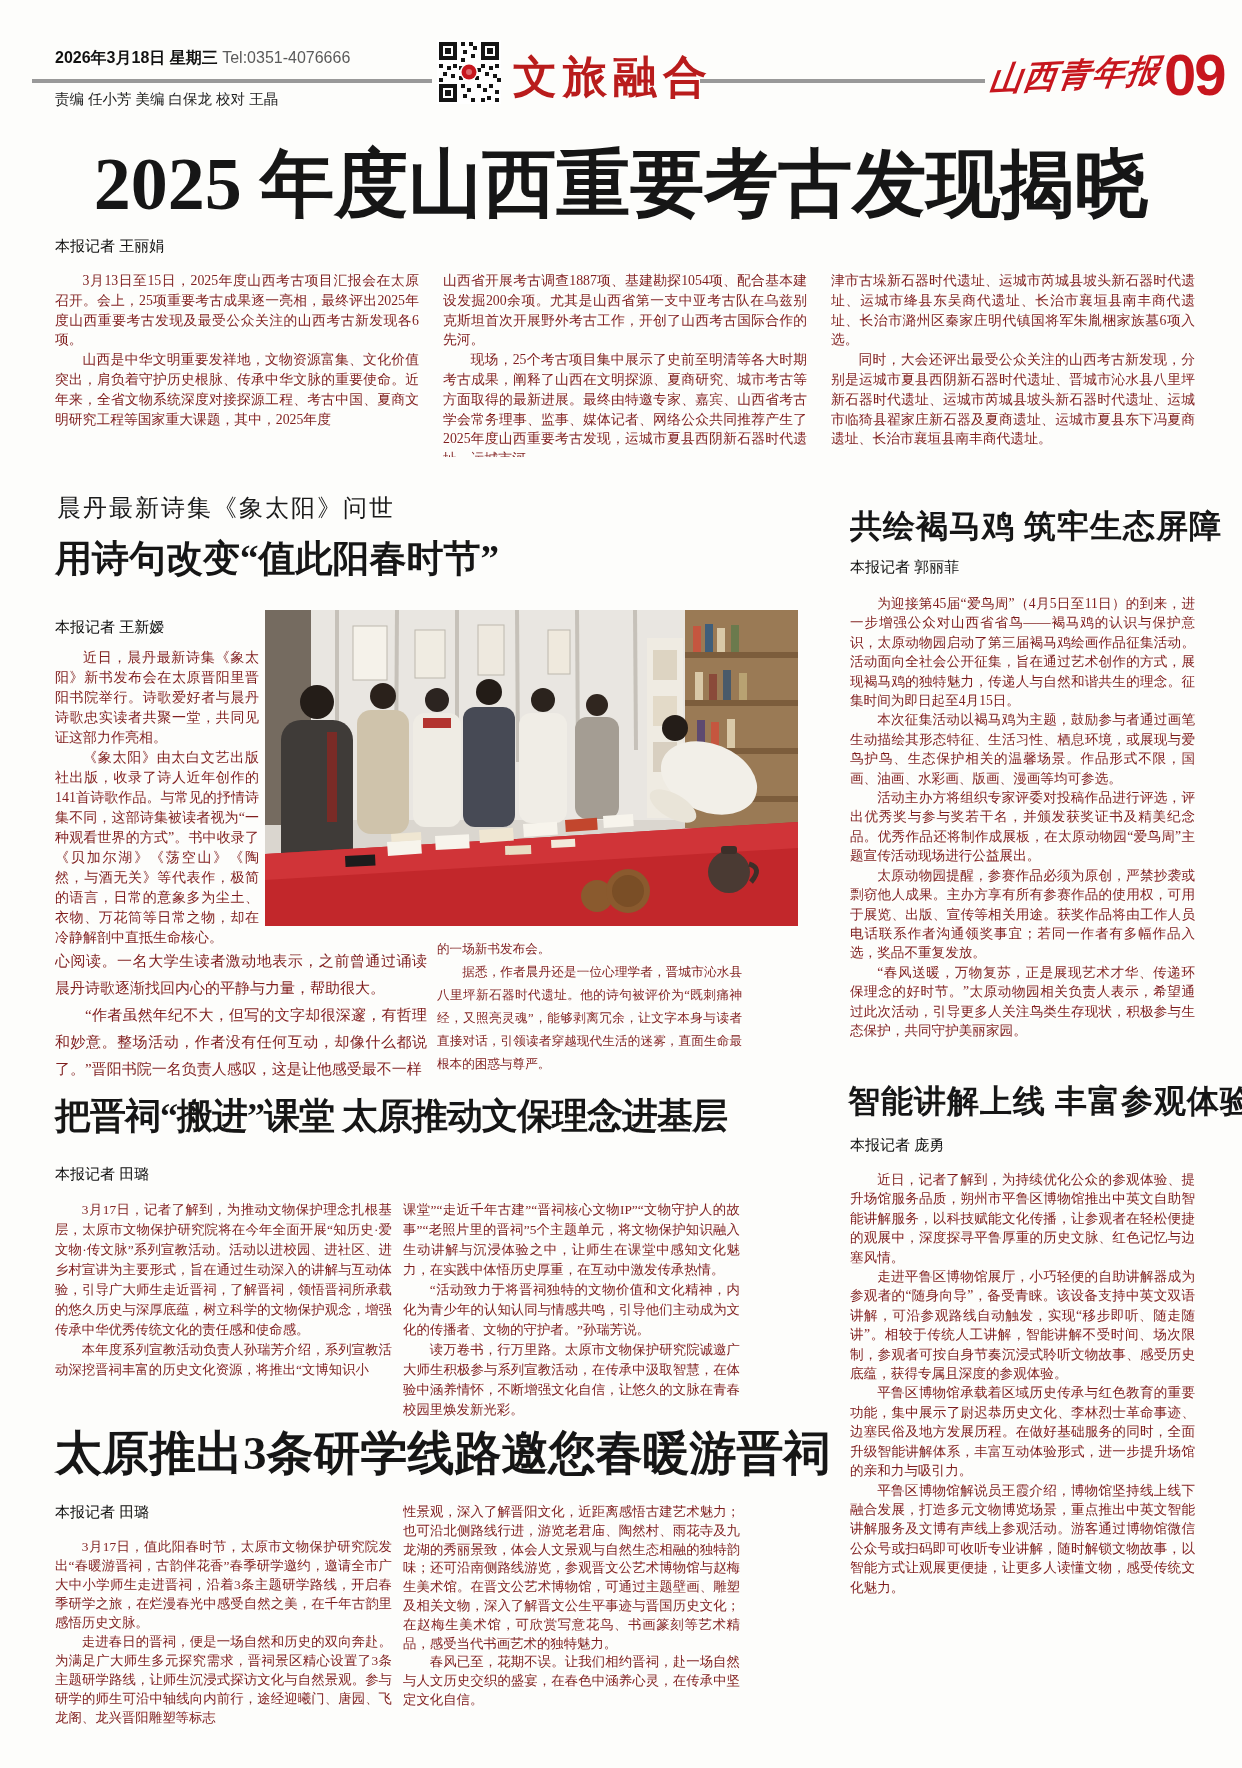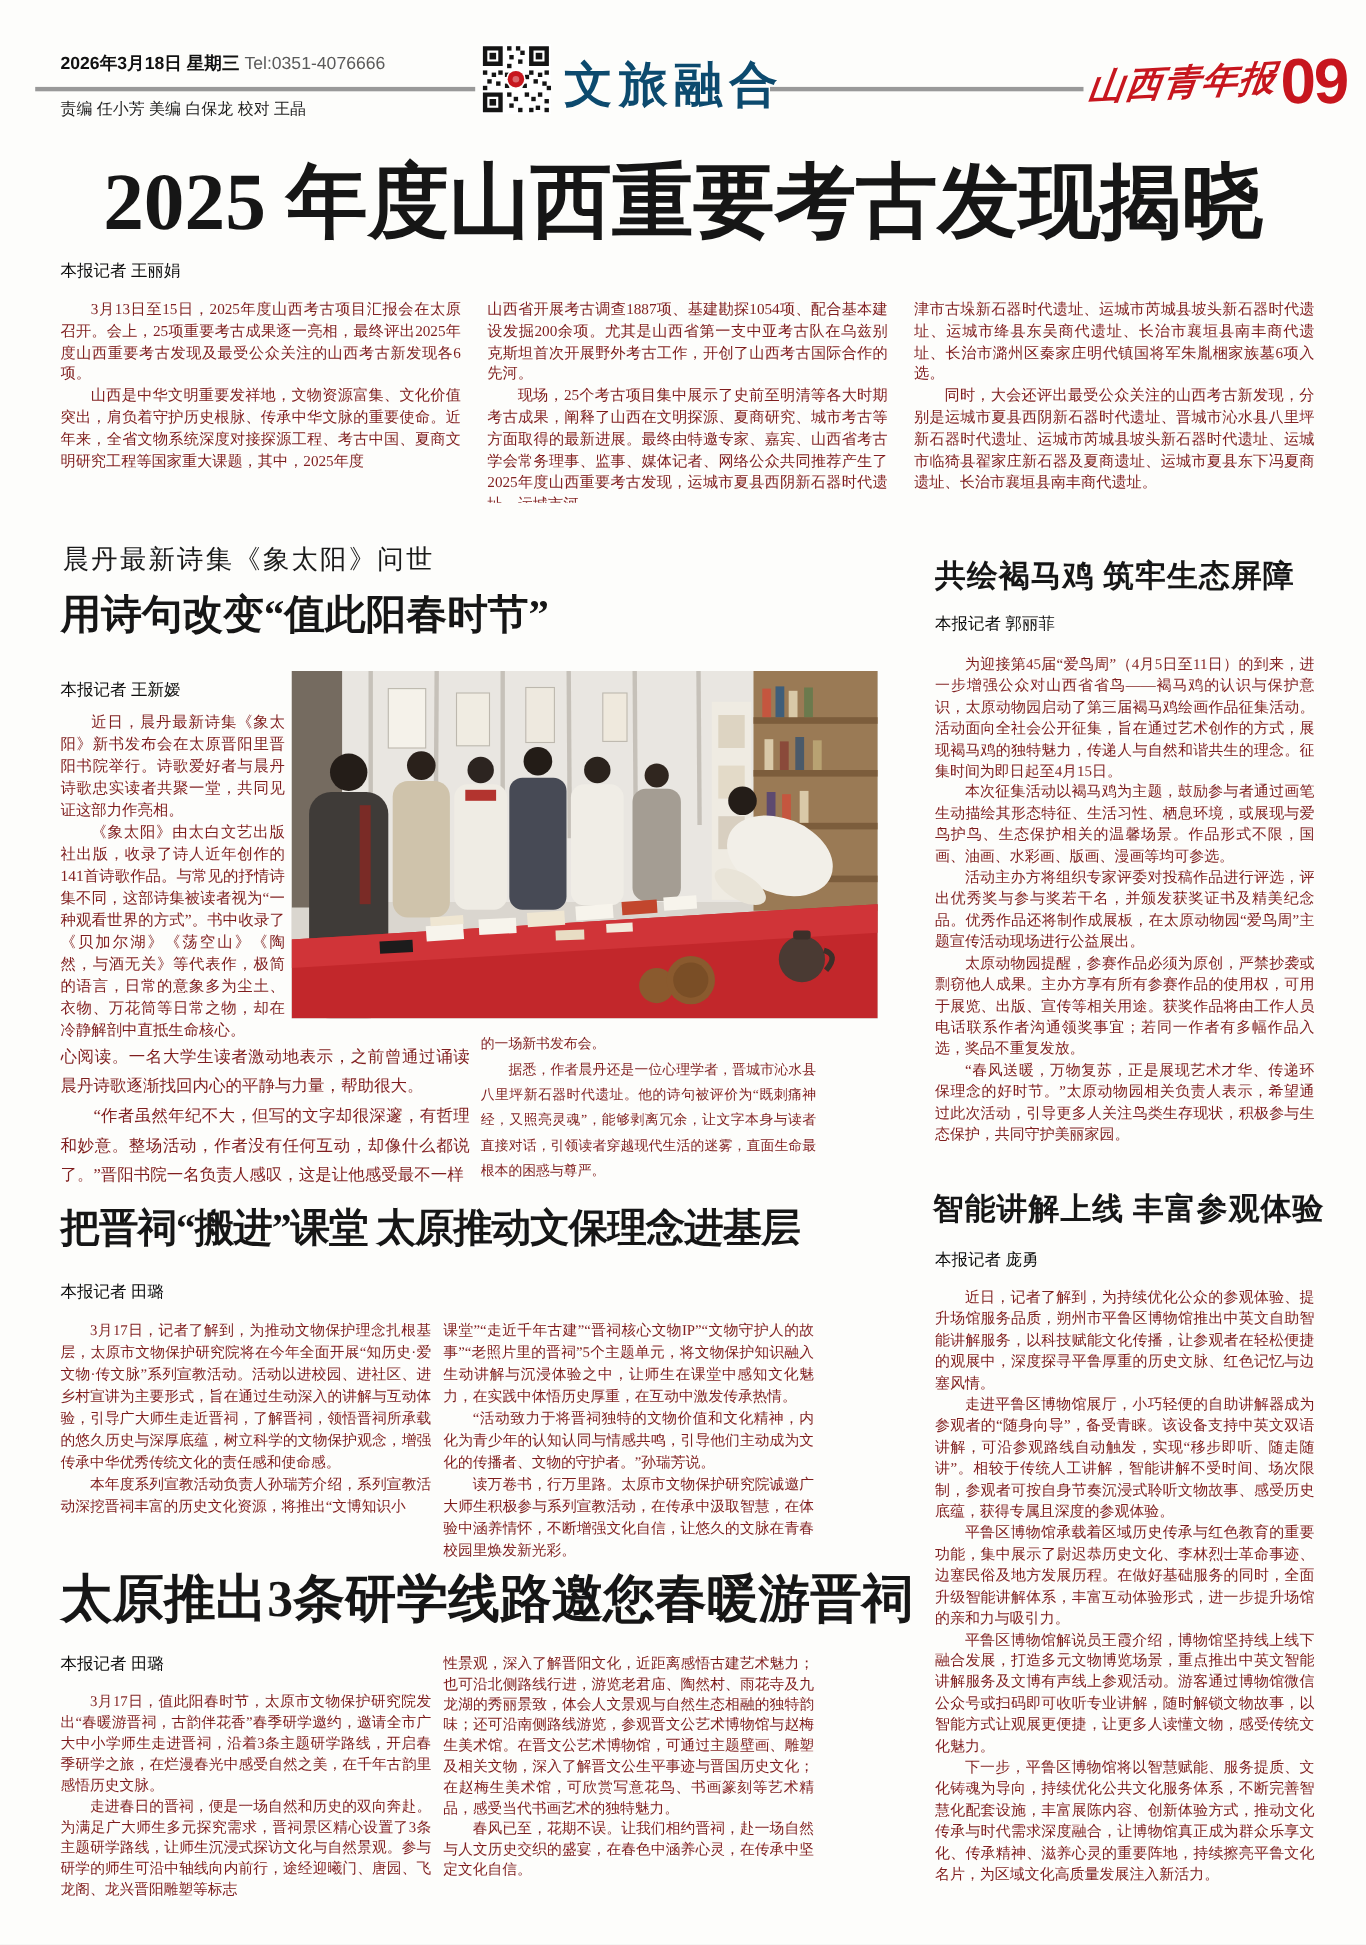--- a/index.html
+++ b/index.html
@@ -3,29 +3,29 @@
 <meta charset="utf-8">
 <style>
   html,body{margin:0;padding:0;background:#e8e8e8;}
   #page{position:relative;width:1242px;height:1768px;margin:0 auto;background:#fdfdfb;
         font-family:"Liberation Serif","DejaVu Serif",serif;color:#161616;overflow:hidden;}
   .abs{position:absolute;}
   .rule{background:#999;height:4px;}
   .date{font-family:"Liberation Sans","DejaVu Sans",sans-serif;font-size:16px;font-weight:bold;color:#111;white-space:nowrap;}
   .tel{color:#5a5a5a;font-weight:normal;}
   .staff{font-family:"Liberation Sans","DejaVu Sans",sans-serif;font-size:14.5px;color:#1c1c1c;white-space:nowrap;}
-  .sec-title{font-size:44px;font-weight:900;color:#0c4a6e;letter-spacing:6px;white-space:nowrap;}
+  .sec-title{font-size:44px;font-weight:900;color:#b91c1c;letter-spacing:6px;white-space:nowrap;}
   .logo-wrap{white-space:nowrap;text-align:right;}
   .logo-script{display:inline-block;color:#c7161e;font-size:33px;font-weight:900;font-style:italic;
                transform:skewX(-10deg) rotate(-3deg);letter-spacing:1px;vertical-align:middle;}
   .logo-num{display:inline-block;color:#c7161e;font-size:58px;font-weight:900;
             font-family:"Liberation Sans","DejaVu Sans",sans-serif;letter-spacing:-2px;vertical-align:middle;line-height:1;}
   .h-main{font-size:74px;font-weight:900;text-align:center;line-height:1.15;letter-spacing:0;white-space:nowrap;}
   .h-big{font-weight:900;white-space:nowrap;}
-  .h-mid{font-size:28px;font-weight:900;letter-spacing:1px;white-space:nowrap;}
+  .h-mid{font-size:32px;font-weight:900;letter-spacing:1px;white-space:nowrap;}
   .kicker{font-size:24px;letter-spacing:2px;color:#1a1a1a;white-space:nowrap;}
   .byline{font-family:"Liberation Sans","DejaVu Sans",sans-serif;font-size:15px;font-weight:normal;color:#0d0d0d;white-space:nowrap;}
   .body{text-align:justify;color:#7f1d1d;overflow:hidden;}
   .body p{margin:0;text-indent:2em;}
   .body p.noindent{text-indent:0;}
   .sz-lead{font-size:13.8px;line-height:19.8px;}
   .sz-narrow{font-size:14px;line-height:20px;}
   .sz-wideA{font-size:15px;line-height:27px;}
   .sz-wideB{font-size:12.6px;line-height:23px;}
   .sz-right{font-size:13.6px;line-height:19.4px;}
@@ -257,21 +257,20 @@
   </div>
 
   <div>
     <div class="abs h-mid" style="left:848px;top:1080px;">智能讲解上线 丰富参观体验</div>
     <div class="abs byline" style="left:850px;top:1136px;">本报记者 庞勇</div>
     <div class="abs body sz-right" style="left:850px;top:1170px;width:345px;height:585px;">
         <p>近日，记者了解到，为持续优化公众的参观体验、提升场馆服务品质，朔州市平鲁区博物馆推出中英文自助智能讲解服务，以科技赋能文化传播，让参观者在轻松便捷的观展中，深度探寻平鲁厚重的历史文脉、红色记忆与边塞风情。</p>
         <p>走进平鲁区博物馆展厅，小巧轻便的自助讲解器成为参观者的“随身向导”，备受青睐。该设备支持中英文双语讲解，可沿参观路线自动触发，实现“移步即听、随走随讲”。相较于传统人工讲解，智能讲解不受时间、场次限制，参观者可按自身节奏沉浸式聆听文物故事、感受历史底蕴，获得专属且深度的参观体验。</p>
         <p>平鲁区博物馆承载着区域历史传承与红色教育的重要功能，集中展示了尉迟恭历史文化、李林烈士革命事迹、边塞民俗及地方发展历程。在做好基础服务的同时，全面升级智能讲解体系，丰富互动体验形式，进一步提升场馆的亲和力与吸引力。</p>
         <p>平鲁区博物馆解说员王霞介绍，博物馆坚持线上线下融合发展，打造多元文物博览场景，重点推出中英文智能讲解服务及文博有声线上参观活动。游客通过博物馆微信公众号或扫码即可收听专业讲解，随时解锁文物故事，以智能方式让观展更便捷，让更多人读懂文物，感受传统文化魅力。</p>
-        <p>下一步，平鲁区博物馆将以智慧赋能、服务提质、文化铸魂为导向，持续优化公共文化服务体系，不断完善智慧化配套设施，丰富展陈内容、创新体验方式，推动文化传承与时代需求深度融合，让博物馆真正成为群众乐享文化、传承精神、滋养心灵的重要阵地，持续擦亮平鲁文化名片，为区域文化高质量发展注入新活力。</p>
       </div>
   </div>
 
   <div>
     <div class="abs h-big" style="left:55px;top:1422px;font-size:47px;">太原推出3条研学线路邀您春暖游晋祠</div>
     <div class="abs byline" style="left:55px;top:1503px;">本报记者 田璐</div>
     <div class="abs body sz-spring1" style="left:55px;top:1537px;width:337px;height:230px;">
         <p>3月17日，值此阳春时节，太原市文物保护研究院发出“春暖游晋祠，古韵伴花香”春季研学邀约，邀请全市广大中小学师生走进晋祠，沿着3条主题研学路线，开启春季研学之旅，在烂漫春光中感受自然之美，在千年古韵里感悟历史文脉。</p>
         <p>走进春日的晋祠，便是一场自然和历史的双向奔赴。为满足广大师生多元探究需求，晋祠景区精心设置了3条主题研学路线，让师生沉浸式探访文化与自然景观。参与研学的师生可沿中轴线向内前行，途经迎曦门、唐园、飞龙阁、龙兴晋阳雕塑等标志</p>
       </div>

